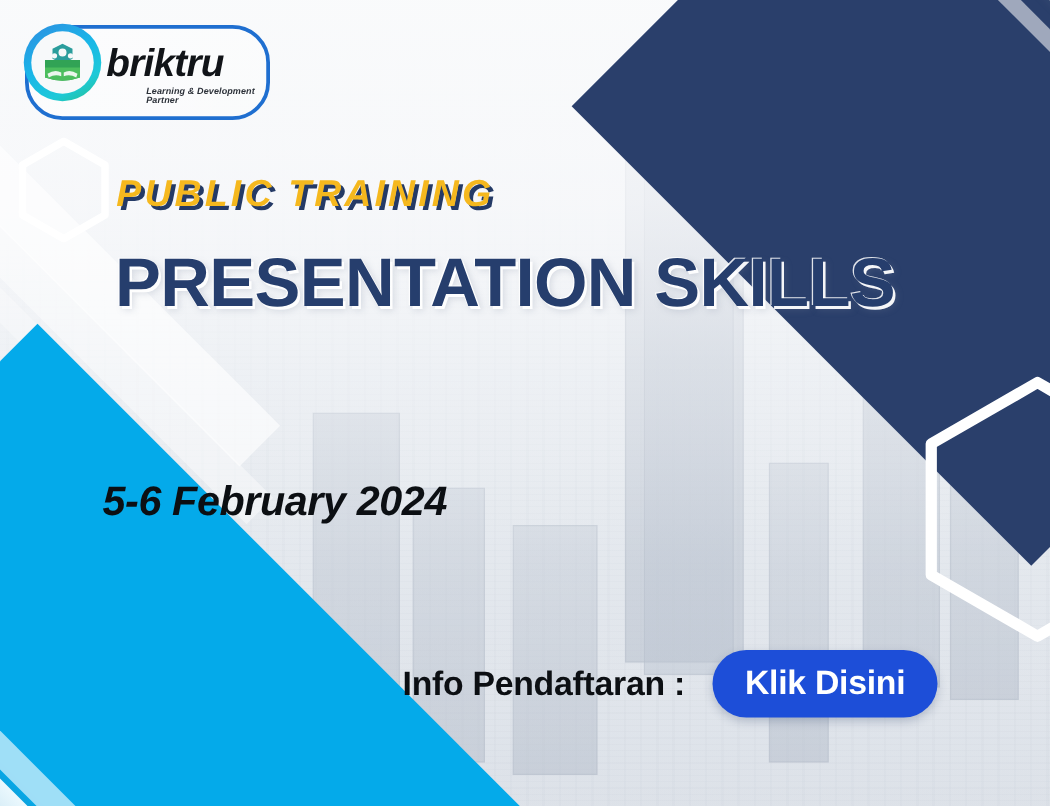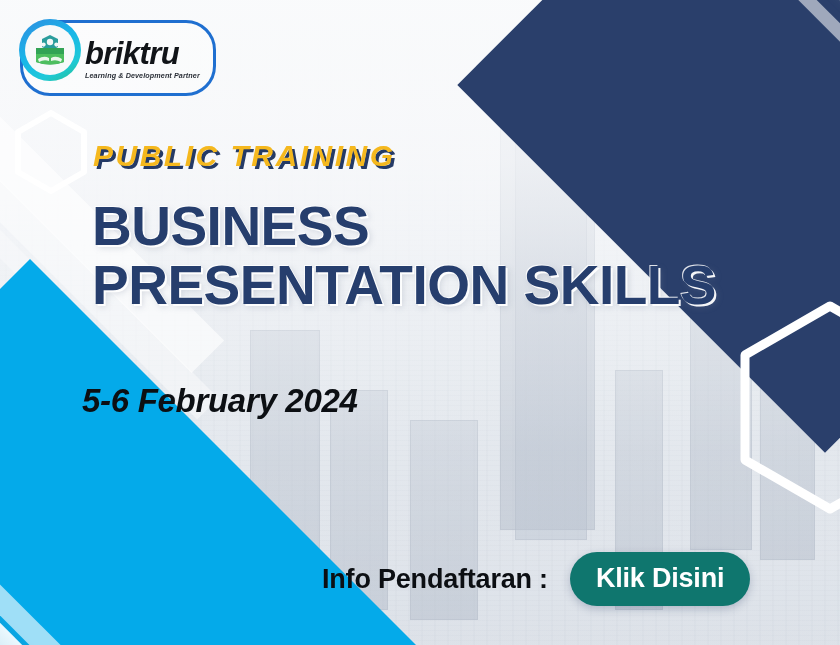--- a/index.html
+++ b/index.html
@@ -209,20 +209,21 @@
     color: #111418;
     letter-spacing: -0.6px;
   }
   .logo-tag {
     font-size: 7.2px;
     font-weight: bold;
     font-style: italic;
     color: #2b3038;
     letter-spacing: 0.1px;
     margin-top: 3px;
+    margin-left: 32px;
   }
 
   
   .kicker {
     position: absolute;
     left: 93px; top: 139px;
     font-size: 30px;
     font-weight: bold;
     font-style: italic;
     letter-spacing: 2.5px;
@@ -248,34 +249,34 @@
     font-size: 33px;
     font-weight: bold;
     font-style: italic;
     color: #0c0f13;
     letter-spacing: -0.3px;
   }
 
   
   .cta {
     position: absolute;
-    left: 322px; top: 552px;
+    left: 322px; top: 520px;
     display: flex;
     align-items: center;
     gap: 22px;
     justify-content: center;
   }
   .cta-label {
     font-size: 27px;
     font-weight: bold;
     color: #0c0f13;
     letter-spacing: -0.2px;
   }
   .cta-button {
-    background: #0f766e;
+    background: #1d4ed8;
     color: #ffffff;
     font-size: 27px;
     font-weight: bold;
     padding: 13px 26px 14px;
     border-radius: 30px;
     border: none;
     letter-spacing: -0.2px;
     font-family: "Liberation Sans", sans-serif;
     cursor: pointer;
     box-shadow: 0 3px 8px rgba(40,60,100,0.25);
@@ -345,21 +346,20 @@
     </div>
     <div class="logo-text">
       <div class="logo-word">briktru</div>
       <div class="logo-tag">Learning &amp; Development Partner</div>
     </div>
   </div>
 
   <div class="kicker">PUBLIC TRAINING</div>
 
   <div class="title">
-    <span class="line">BUSINESS</span>
     <span class="line">PRESENTATION SKILLS</span>
   </div>
 
   <div class="date">5-6 February 2024</div>
 
   <div class="cta">
     <span class="cta-label">Info Pendaftaran :</span>
     <button class="cta-button">Klik Disini</button>
   </div>
 

